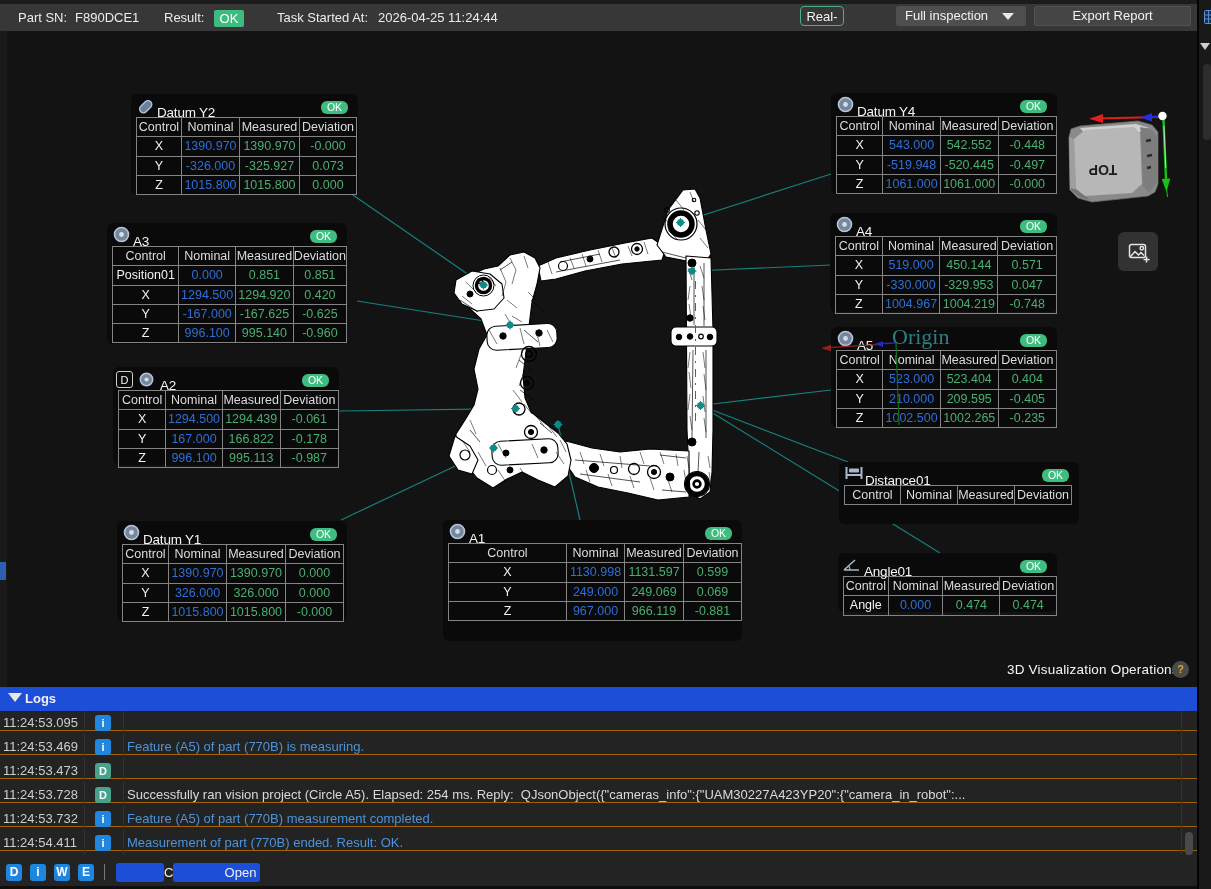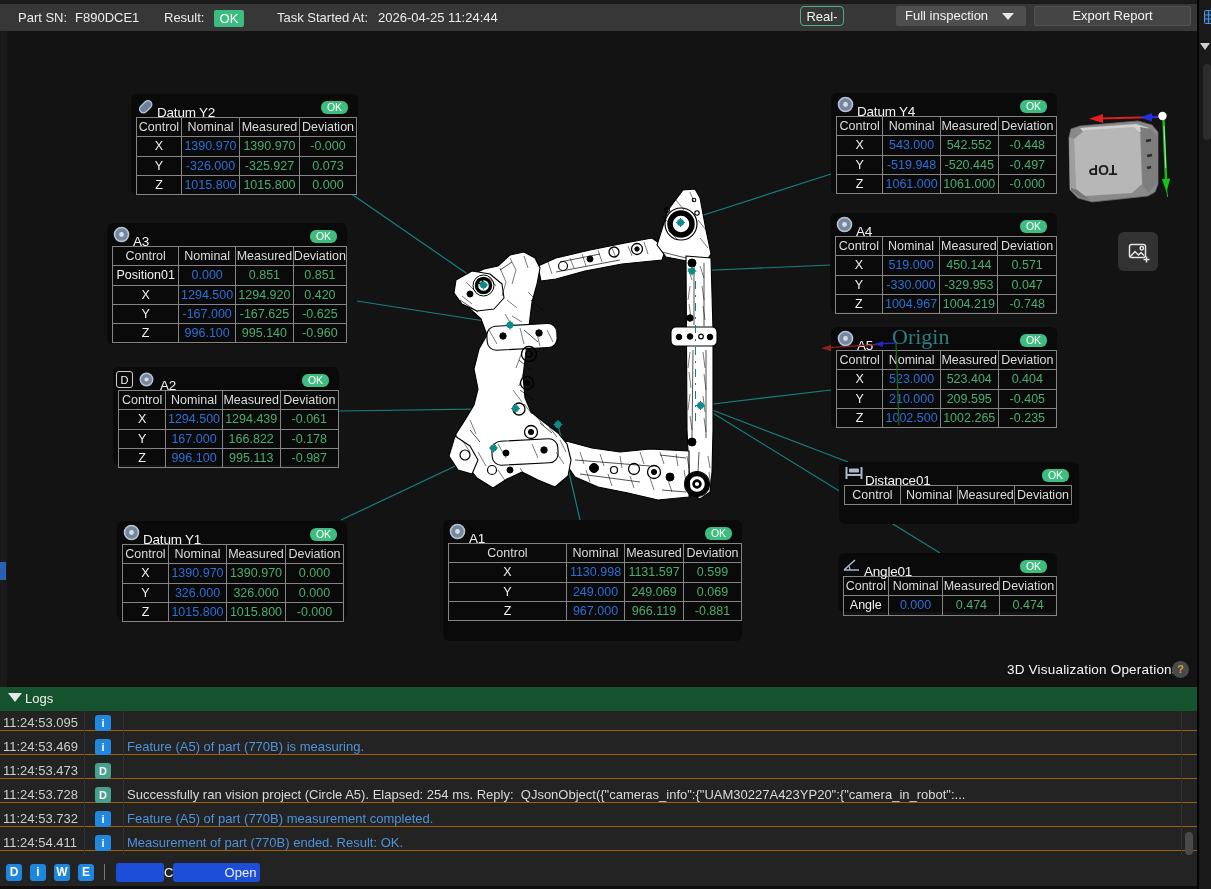--- a/index.html
+++ b/index.html
@@ -33,22 +33,22 @@
   .ok { position:absolute; top:7px; width:27px; height:13px; background:#3fbd81; color:#fff;
     border-radius:6px; text-align:center; line-height:13px; font-size:10.5px; }
   table.m { border-collapse:collapse; table-layout:fixed; margin-left:5px; }
   table.m td { border:1px solid #848484; text-align:center; font-size:12.5px; padding:0; height:19.3px;
     color:#f2f2f2; overflow:hidden; white-space:nowrap; }
   table.m td.h { color:#dcdcdc; }
   table.m td.n { color:#2d6fd8; }
   table.m td.g { color:#4aae70; }
   
   #logs { position:absolute; left:0; top:687px; width:1199px; height:202px; background:#232323; }
-  #loghead { position:absolute; left:0; top:0; width:1199px; height:24px; background:#14532d;
-    color:#f0f0f0; font-size:13px; }
+  #loghead { position:absolute; left:0; top:0; width:1199px; height:24px; background:#1d4ed8;
+    color:#f0f0f0; font-size:13px;font-weight:bold; }
   .logrow { position:absolute; left:0; width:1199px; height:20px; border-bottom:1px solid #a16207; font-size:13px; }
   .lr-t { position:absolute; left:3px; top:4px; color:#cccccc; }
   .lr-b { position:absolute; left:95px; top:4px; width:16px; height:16px; border-radius:3px;
     color:#fff; font-size:11px; font-weight:bold; text-align:center; line-height:16px; }
   .b-i { background:#2186dd; }
   .b-d { background:#47a18c; }
   .lr-m { position:absolute; left:127px; top:4px; white-space:nowrap; }
   .m-i { color:#4e93d9; }
   .m-d { color:#d9d9d9; }
   .colsep { position:absolute; top:0; width:1px; height:144px; background:#323232; }

